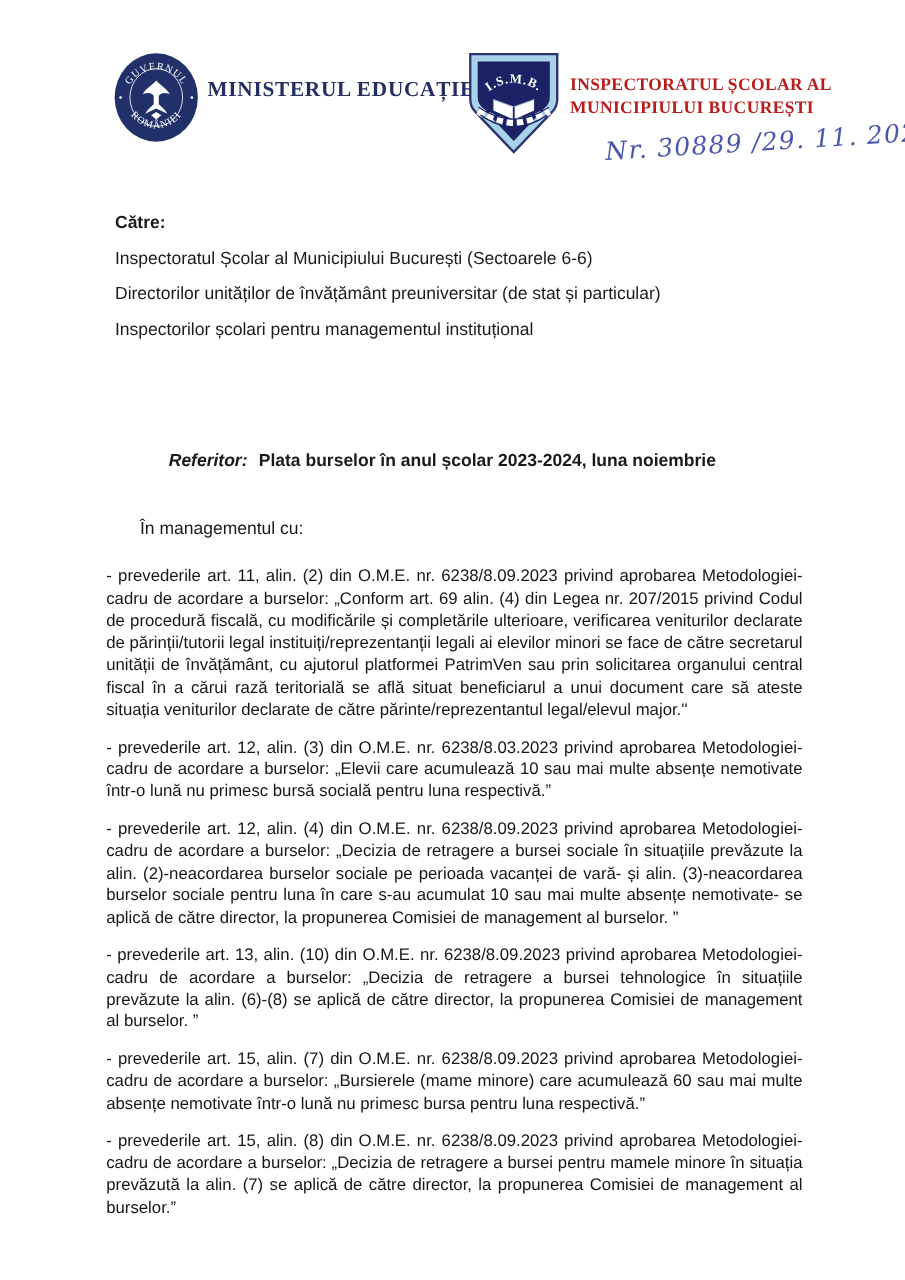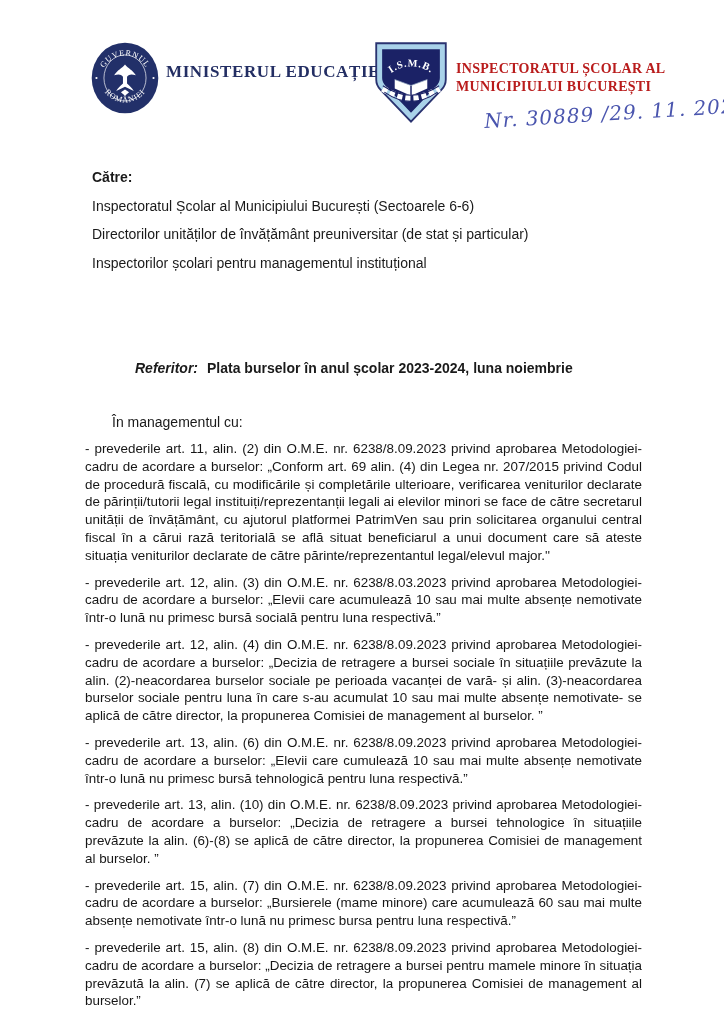--- a/index.html
+++ b/index.html
@@ -48,21 +48,21 @@
   .subject .ref-label{font-style:italic;margin-right:9px;}
   
   .intro{
     position:absolute;left:112px;top:414px;
     font-size:14px;
   }
   .paragraphs{
     position:absolute;left:85px;top:440px;width:557px;
   }
   .paragraphs p{
-    margin:0 0 9px 0;
+    margin:12px 0 9px 0;
     font-size:13.4px;line-height:17.8px;
     text-align:justify;
     color:#161616;
   }
 </style>
 </head>
 <body>
 
 <div class="page">
 
@@ -124,19 +124,18 @@
   <div class="subject">
     <span class="ref-label">Referitor:</span><span>Plata burselor în anul școlar 2023-2024, luna noiembrie</span>
   </div>
 
   <div class="intro">În managementul cu:</div>
 
   <div class="paragraphs">
     <p>- prevederile art. 11, alin. (2) din O.M.E. nr. 6238/8.09.2023 privind aprobarea Metodologiei-cadru de acordare a burselor: „Conform art. 69 alin. (4) din Legea nr. 207/2015 privind Codul de procedură fiscală, cu modificările și completările ulterioare, verificarea veniturilor declarate de părinții/tutorii legal instituiți/reprezentanții legali ai elevilor minori se face de către secretarul unității de învățământ, cu ajutorul platformei PatrimVen sau prin solicitarea organului central fiscal în a cărui rază teritorială se află situat beneficiarul a unui document care să ateste situația veniturilor declarate de către părinte/reprezentantul legal/elevul major.''</p>
     <p>- prevederile art. 12, alin. (3) din O.M.E. nr. 6238/8.03.2023 privind aprobarea Metodologiei-cadru de acordare a burselor: „Elevii care acumulează 10 sau mai multe absențe nemotivate într-o lună nu primesc bursă socială pentru luna respectivă.”</p>
     <p>- prevederile art. 12, alin. (4) din O.M.E. nr. 6238/8.09.2023 privind aprobarea Metodologiei-cadru de acordare a burselor: „Decizia de retragere a bursei sociale în situațiile prevăzute la alin. (2)-neacordarea burselor sociale pe perioada vacanței de vară- și alin. (3)-neacordarea burselor sociale pentru luna în care s-au acumulat 10 sau mai multe absențe nemotivate- se aplică de către director, la propunerea Comisiei de management al burselor. ”</p>
-    <p>- prevederile art. 13, alin. (6) din O.M.E. nr. 6238/8.09.2023 privind aprobarea Metodologiei-cadru de acordare a burselor: „Elevii care cumulează 10 sau mai multe absențe nemotivate într-o lună nu primesc bursă tehnologică pentru luna respectivă.”</p>
     <p>- prevederile art. 13, alin. (10) din O.M.E. nr. 6238/8.09.2023 privind aprobarea Metodologiei-cadru de acordare a burselor: „Decizia de retragere a bursei tehnologice în situațiile prevăzute la alin. (6)-(8) se aplică de către director, la propunerea Comisiei de management al burselor. ”</p>
     <p>- prevederile art. 15, alin. (7) din O.M.E. nr. 6238/8.09.2023 privind aprobarea Metodologiei-cadru de acordare a burselor: „Bursierele (mame minore) care acumulează 60 sau mai multe absențe nemotivate într-o lună nu primesc bursa pentru luna respectivă.”</p>
     <p>- prevederile art. 15, alin. (8) din O.M.E. nr. 6238/8.09.2023 privind aprobarea Metodologiei-cadru de acordare a burselor: „Decizia de retragere a bursei  pentru mamele minore în situația prevăzută la alin. (7) se aplică de către director, la propunerea Comisiei de management al burselor.”</p>
   </div>
 
 </div>
 
 </body></html>

